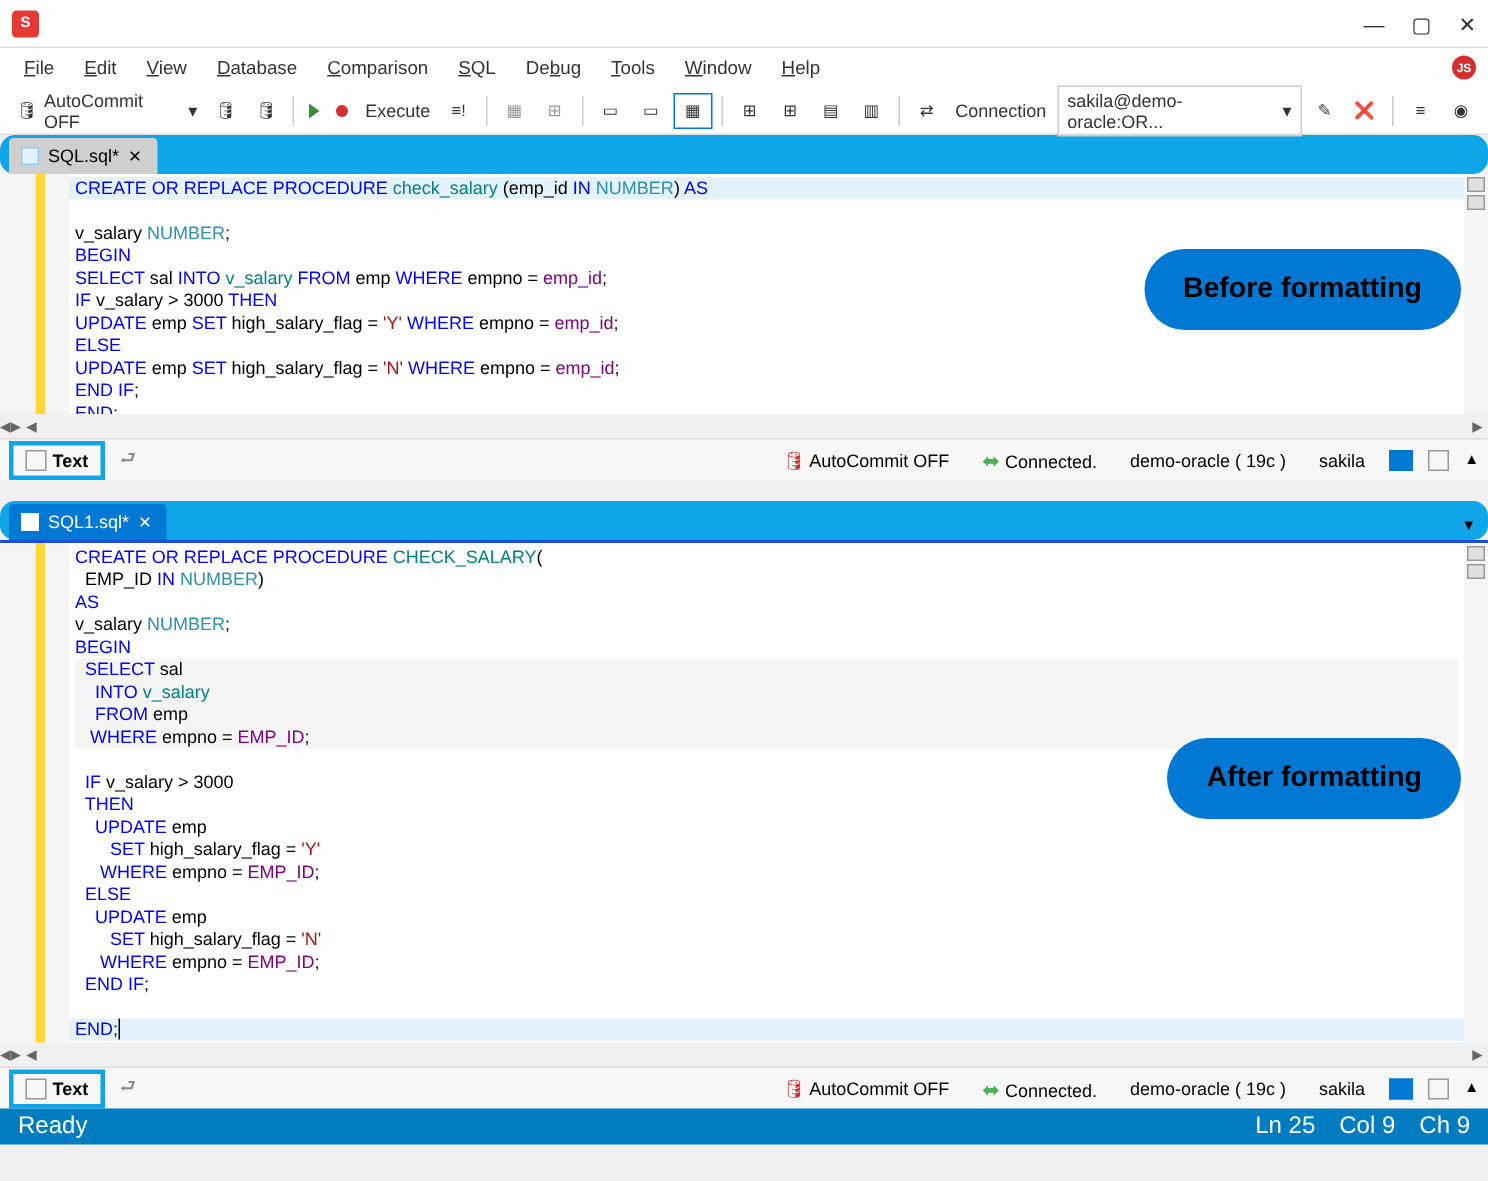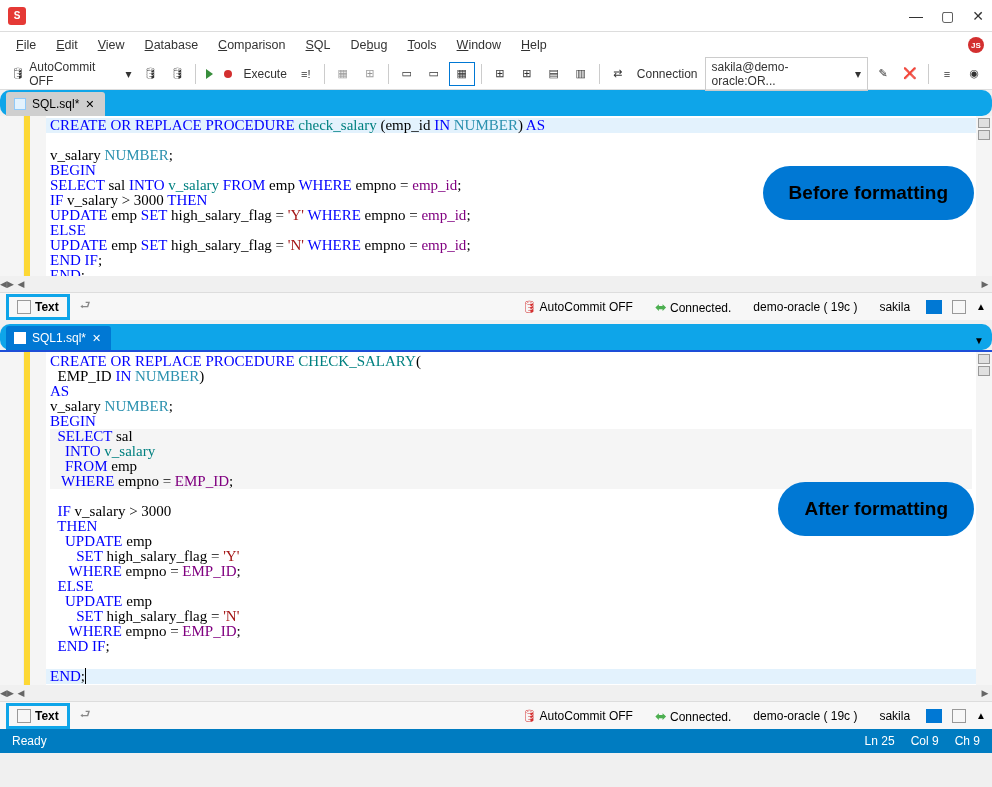--- a/index.html
+++ b/index.html
@@ -30,21 +30,21 @@
 .tabbar { height:26px; background:#0ea5e9; display:flex; align-items:flex-end; padding-left:6px;border-radius:10px; }
 .tab { background:#cfcfcf; padding:5px 10px 5px 8px; font-size:12px; display:flex; align-items:center; gap:6px; border-top-left-radius:3px; border-top-right-radius:3px; cursor:pointer; }
 .tab.active { background:#0078d4; color:#fff; }
 .tab .fileico { width:12px; height:12px; background:#e3f2fd; border:1px solid #90caf9; }
 .tab.active .fileico { background:#fff; border-color:#fff; }
 .tab .close { font-size:11px; }
 .editor { display:flex; background:#fff; position:relative; }
 .gutter { width:24px; background:#f5f5f5; border-right:1px solid #eee; flex-shrink:0; }
 .gutter2 { width:16px; background:#f5f5f5; flex-shrink:0; }
 .changebar { width:6px; background:#fdd835; flex-shrink:0; }
-.code { flex:1; font-family:Liberation Serif, serif; font-size:15px; line-height:15px; padding:2px 4px; white-space:pre; overflow:hidden; }
+.code { flex:1; font-family:Liberation Sans, sans-serif; font-size:12px; line-height:15px; padding:2px 4px; white-space:pre; overflow:hidden; }
 .code .kw { color:#0000ff; }
 .code .fn { color:#008080; }
 .code .ty { color:#2b91af; }
 .code .str { color:#a31515; }
 .code .id { color:#800080; }
 .code .selline { background:#e3f2fd; display:block; margin:-0px -4px; padding:0 4px; }
 .code .caret { border-left:1px solid #000; }
 .splitbtns { width:16px; background:#f5f5f5; display:flex; flex-direction:column; gap:2px; padding-top:2px; align-items:center; }
 .splitbtns > div { width:12px; height:10px; background:#e0e0e0; border:1px solid #999; }
 
@@ -58,21 +58,21 @@
 
 
 .edfooter { height:28px; background:#f7f7f7; border-top:1px solid #ddd; display:flex; align-items:center; padding:0 6px; gap:10px; font-size:12px; }
 .edfooter .textbtn { border:3px solid #0ea5e9; padding:3px 8px; display:flex; align-items:flex-start; gap:4px; cursor:pointer;font-weight:bold; }
 .edfooter .right { margin-left:auto; display:flex; align-items:center; gap:10px; }
 .edfooter .stat { padding:3px 6px; }
 .edfooter .connicon { color:#4caf50; font-size:14px; }
 .edfooter .boxicon { width:16px; height:14px; border:2px solid #0078d4; }
 
 
-.statusbar { height:24px; background:#007cc1; color:#fff; display:flex; align-items:center; padding:0 12px; font-size:12px; }
+.statusbar { height:24px; background:#007cc1; color:#fff; display:flex; align-items:center; padding:0 12px; font-size:16px; }
 .statusbar .right { margin-left:auto; display:flex; gap:16px; }
 
 .graybox { width:14px; height:14px; border:1px solid #999; }
 </style>
 </head>
 <body>
 
 <div class="titlebar">
   <div class="logo">S</div>
   <div class="controls">
@@ -220,21 +220,21 @@
     <div class="stat"><span style="color:#d32f2f">🛢</span> <span>AutoCommit OFF</span></div>
     <div class="stat"><span class="connicon">⬌</span> <span>Connected.</span></div>
     <div class="stat">demo-oracle ( 19c )</div>
     <div class="stat">sakila</div>
     <div class="boxicon" style="background:#0078d4"></div>
     <div class="graybox"></div>
     <div style="font-size:10px">▲</div>
   </div>
 </div>
 
-<div class="tabbar" style="margin-top:4px">
+<div class="tabbar" style="margin-top:14px">
   <div class="tab active">
     <div class="fileico"></div>
     <span>SQL1.sql*</span>
     <span class="close">✕</span>
   </div>
   <div style="margin-left:auto;padding:4px 8px;font-size:10px">▼</div>
 </div>
 
 <div class="editor" style="height:335px;border-top:2px solid #1d4ed8">
   <div class="gutter"></div>

